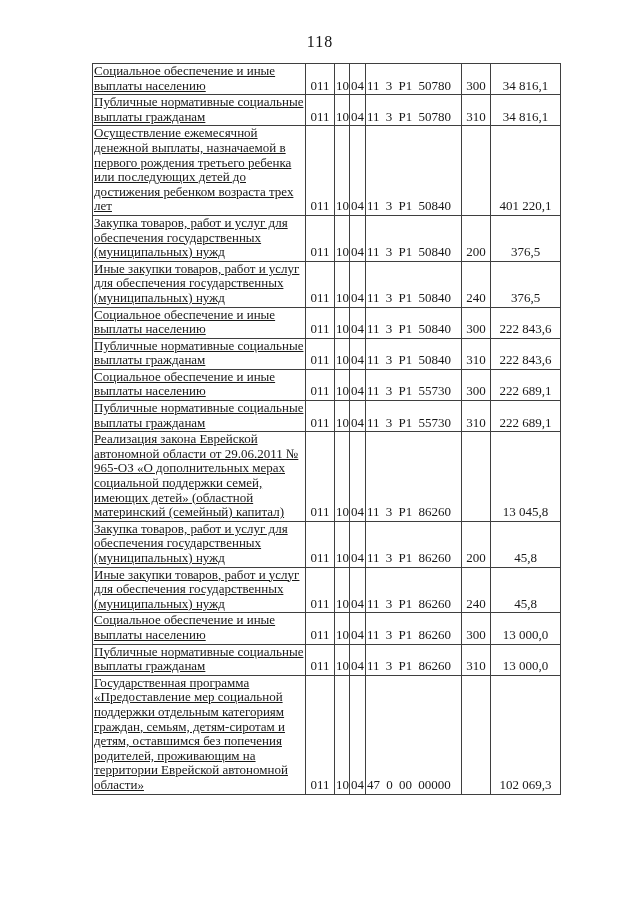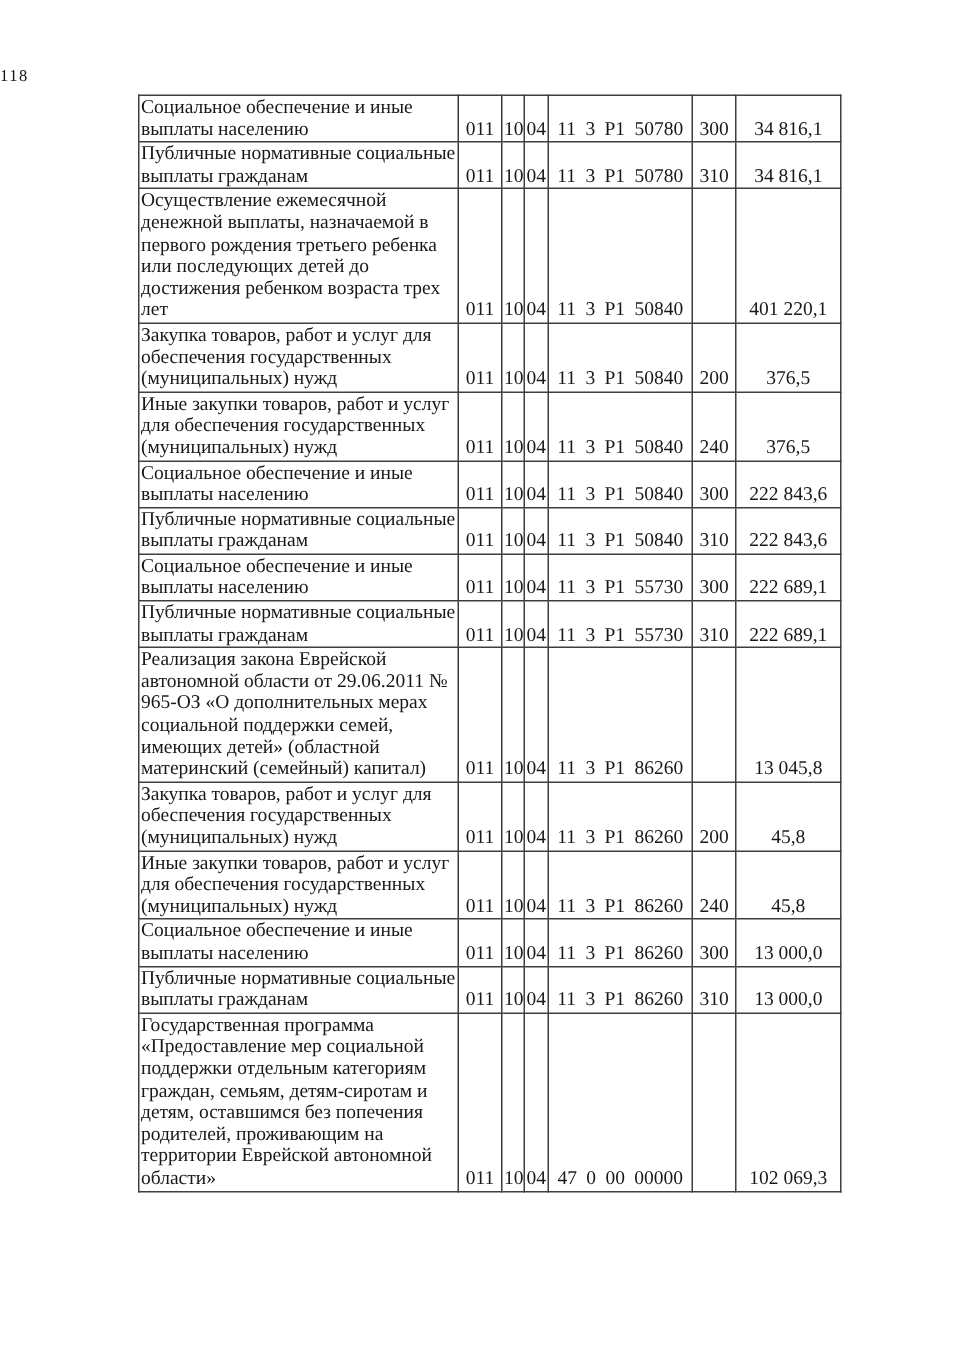--- a/index.html
+++ b/index.html
@@ -11,24 +11,25 @@
     position: relative;
     width: 640px;
     height: 905px;
     background: #ffffff;
     font-family: "Liberation Serif", serif;
     color: #161616;
     overflow: hidden;
   }
   .page-number {
     position: absolute;
-    top: 45px;
+    top: 33px;
     left: 0;
     width: 100%;
-    font-size: 11px;
+    text-align: center;
+    font-size: 16px;
     letter-spacing: 1px;
     color: #131313;
   }
   table.budget {
     position: absolute;
     left: 92px;
     top: 63px;
     width: 468px;
     border-collapse: collapse;
     table-layout: fixed;
@@ -40,27 +41,27 @@
     border: 1px solid #3f3f3f;
     padding: 0 1px 1px 1px;
     vertical-align: bottom;
     overflow: hidden;
   }
   td.c-desc {
     vertical-align: top;
     padding-left: 3px;
     padding-right: 2px;
     text-align: left;
+    text-decoration: underline;
   }
   td.c-code {
     text-align: center;
     white-space: nowrap;
   }
   td.c-csr {
-    text-align: center;
     white-space: nowrap;
     word-spacing: 3px;
   }
   td.c-amount {
     text-align: center;
     white-space: nowrap;
     padding-bottom: 2px;
   }
 </style>
 </head>

